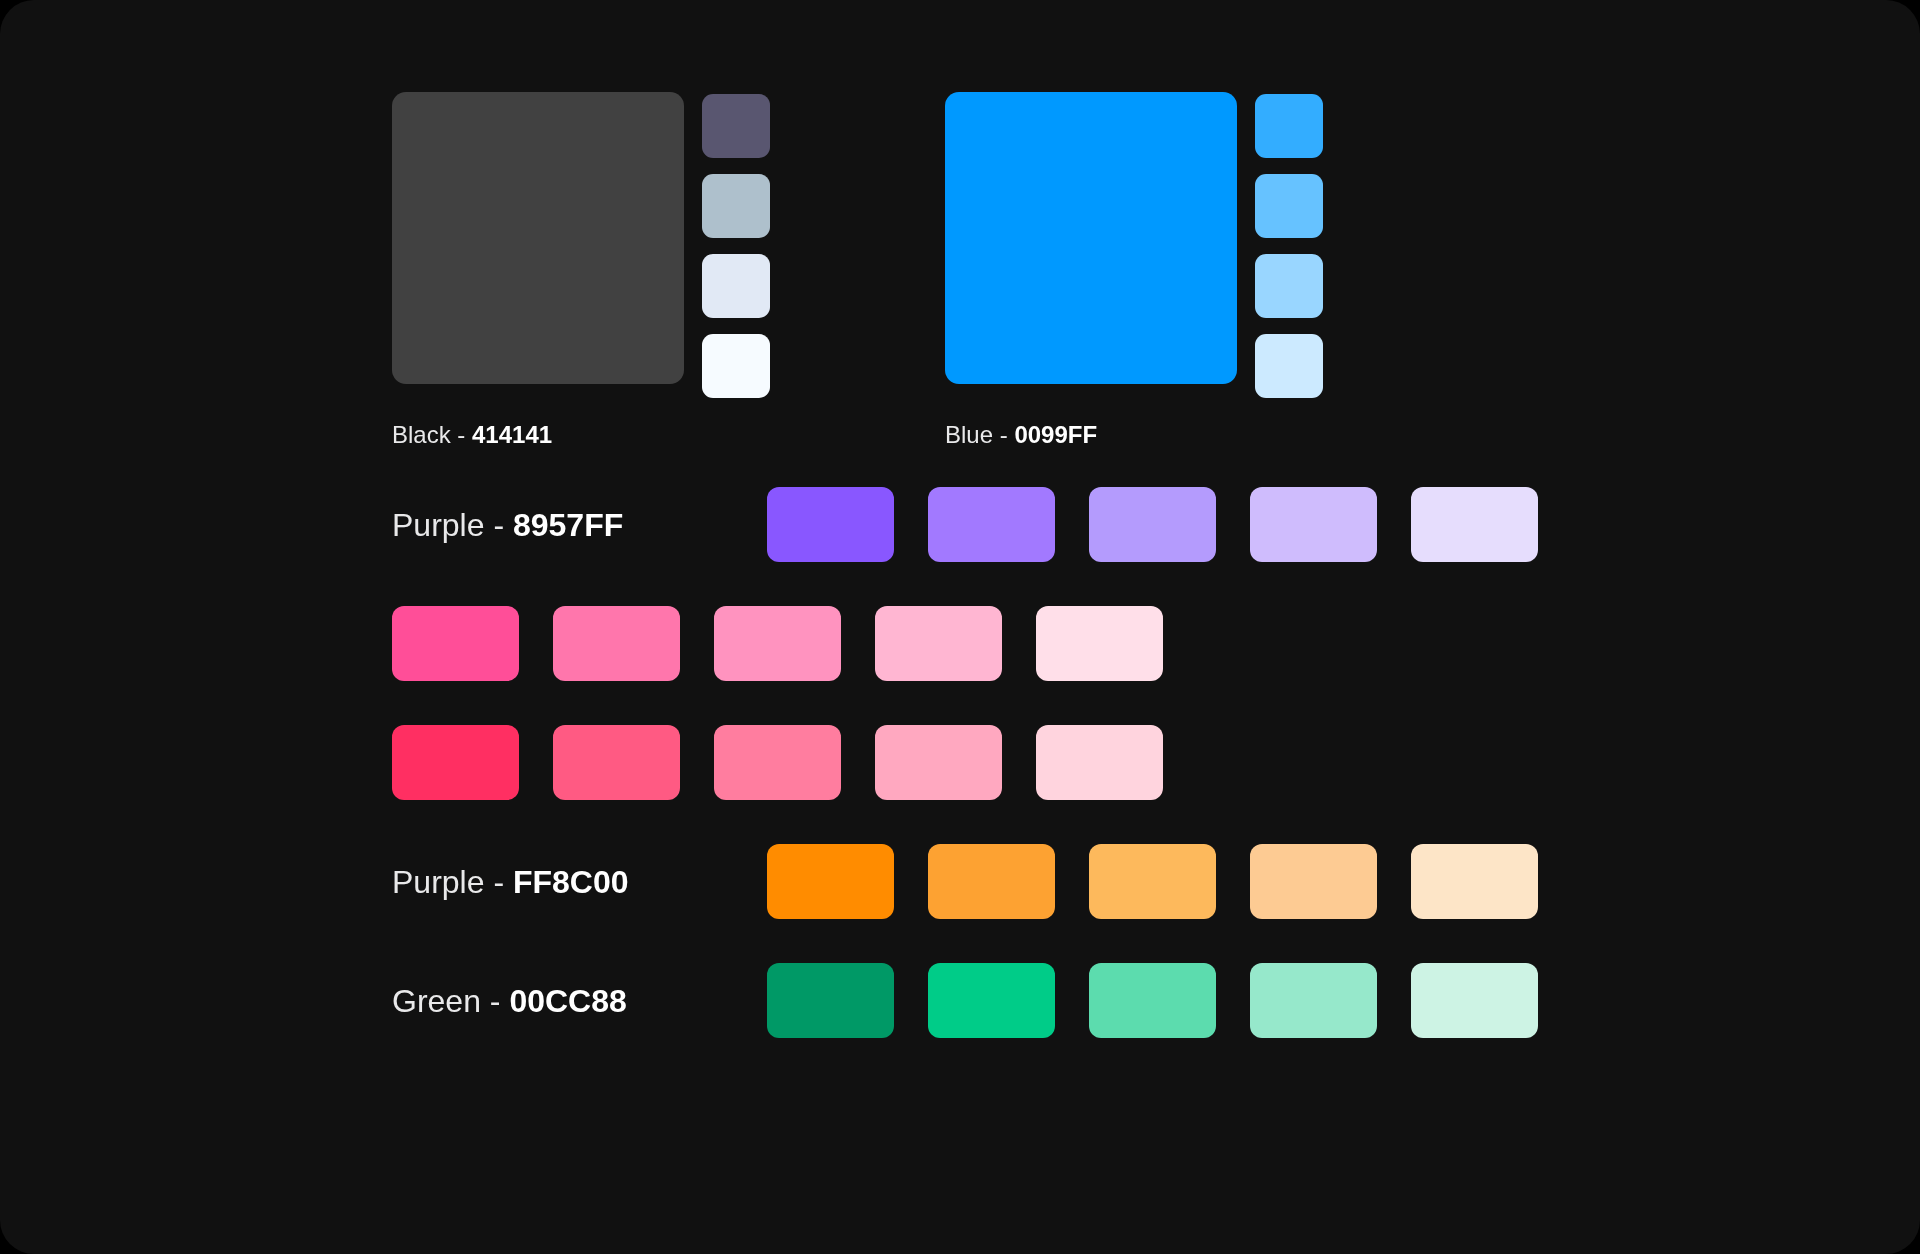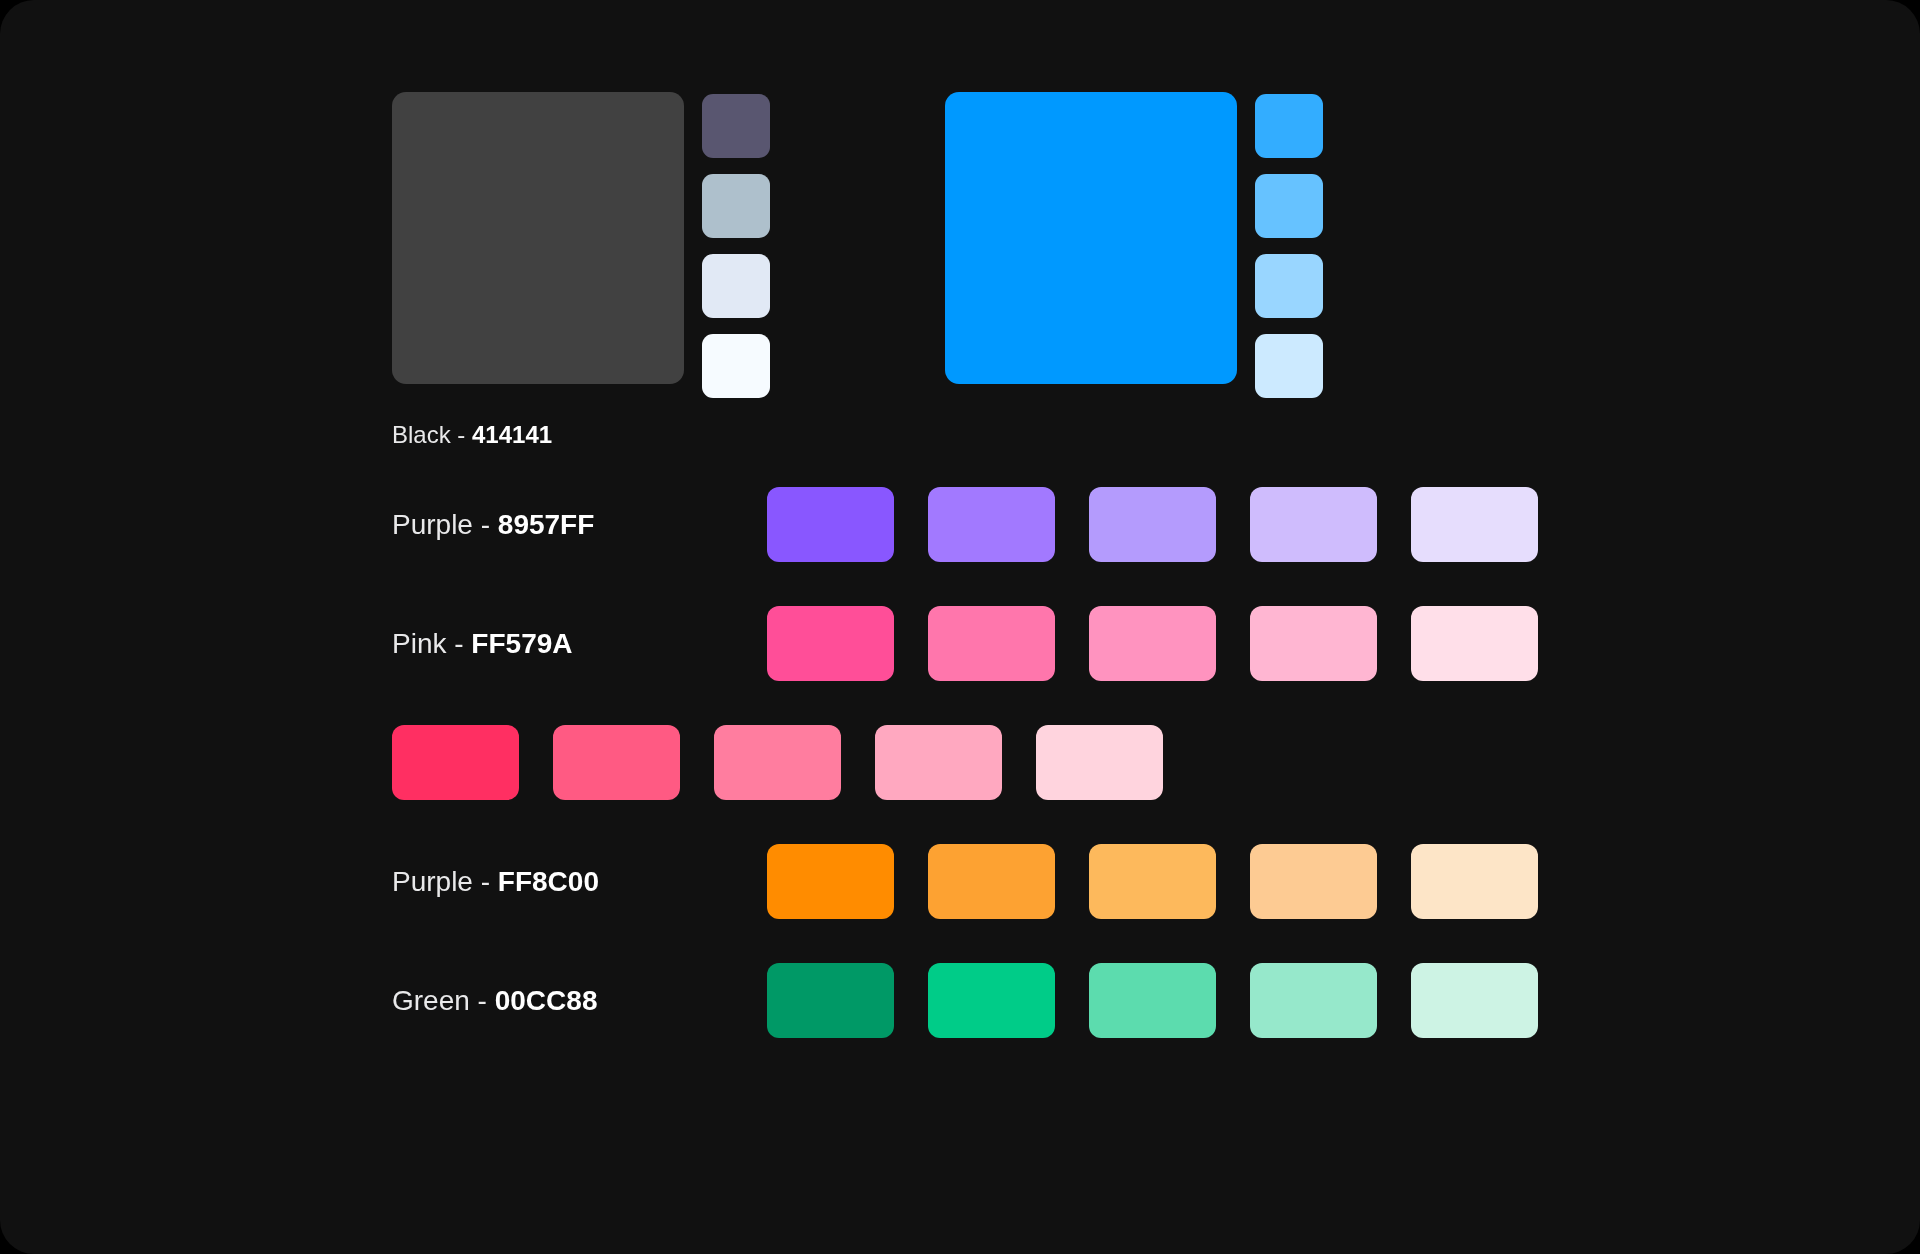--- a/index.html
+++ b/index.html
@@ -89,21 +89,21 @@
     display: flex;
     align-items: center;
     height: 75px;
     margin-bottom: 44px;
   }
   .palette-row:last-child { margin-bottom: 0; }
 
   .row-label {
     width: 375px;
     flex: 0 0 375px;
-    font-size: 28px;
+    font-size: 32px;
     line-height: 28px;
     color: #e9e9ea;
     font-weight: 400;
     white-space: nowrap;
   }
   .row-label .hex {
     font-weight: 700;
     color: #ffffff;
   }
 
@@ -139,36 +139,36 @@
       <div class="base-group">
         <div class="base-group-row">
           <div class="base-swatch" style="background: rgb(0, 153, 255);"></div>
           <div class="base-tints">
             <div class="base-tint" style="background: rgb(51, 173, 255);"></div>
             <div class="base-tint" style="background: rgb(102, 194, 255);"></div>
             <div class="base-tint" style="background: rgb(153, 214, 255);"></div>
             <div class="base-tint" style="background: rgb(204, 234, 255);"></div>
           </div>
         </div>
+        <div class="base-label"><span>Blue</span><span> - </span><span class="hex">0099FF</span></div>
       </div>
     </div>
 
   <div id="palette">
       <div class="palette-row">
         <div class="row-label"><span>Purple</span><span> - </span><span class="hex">8957FF</span></div>
         <div class="row-swatches">
           <div class="row-swatch" style="background: rgb(137, 87, 255);"></div>
           <div class="row-swatch" style="background: rgb(162, 121, 255);"></div>
           <div class="row-swatch" style="background: rgb(180, 155, 253);"></div>
           <div class="row-swatch" style="background: rgb(207, 188, 253);"></div>
           <div class="row-swatch" style="background: rgb(230, 221, 253);"></div>
         </div>
       </div>
       <div class="palette-row">
-        <div class="row-label"><span>Pink</span><span> - </span><span class="hex">FF579A</span></div>
         <div class="row-swatches">
           <div class="row-swatch" style="background: rgb(255, 78, 152);"></div>
           <div class="row-swatch" style="background: rgb(255, 118, 172);"></div>
           <div class="row-swatch" style="background: rgb(255, 147, 191);"></div>
           <div class="row-swatch" style="background: rgb(255, 182, 210);"></div>
           <div class="row-swatch" style="background: rgb(255, 223, 233);"></div>
         </div>
       </div>
       <div class="palette-row">
         <div class="row-swatches">

